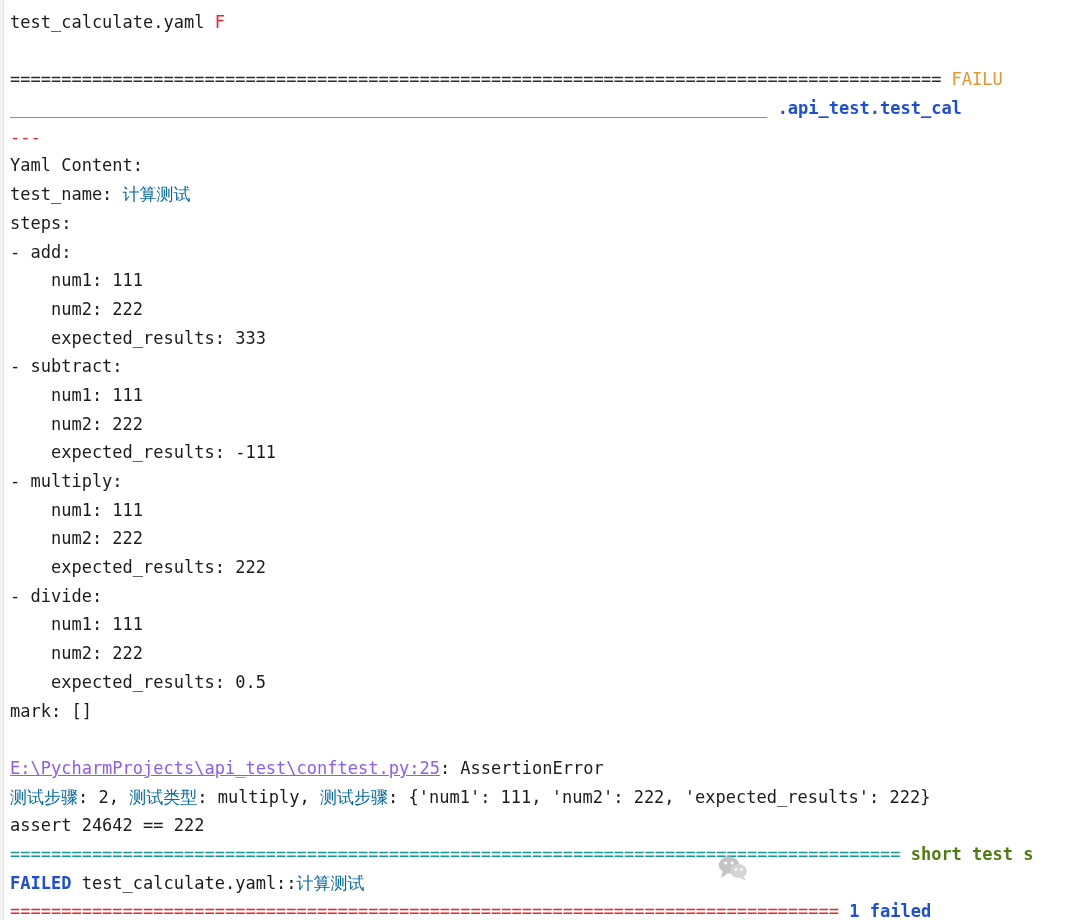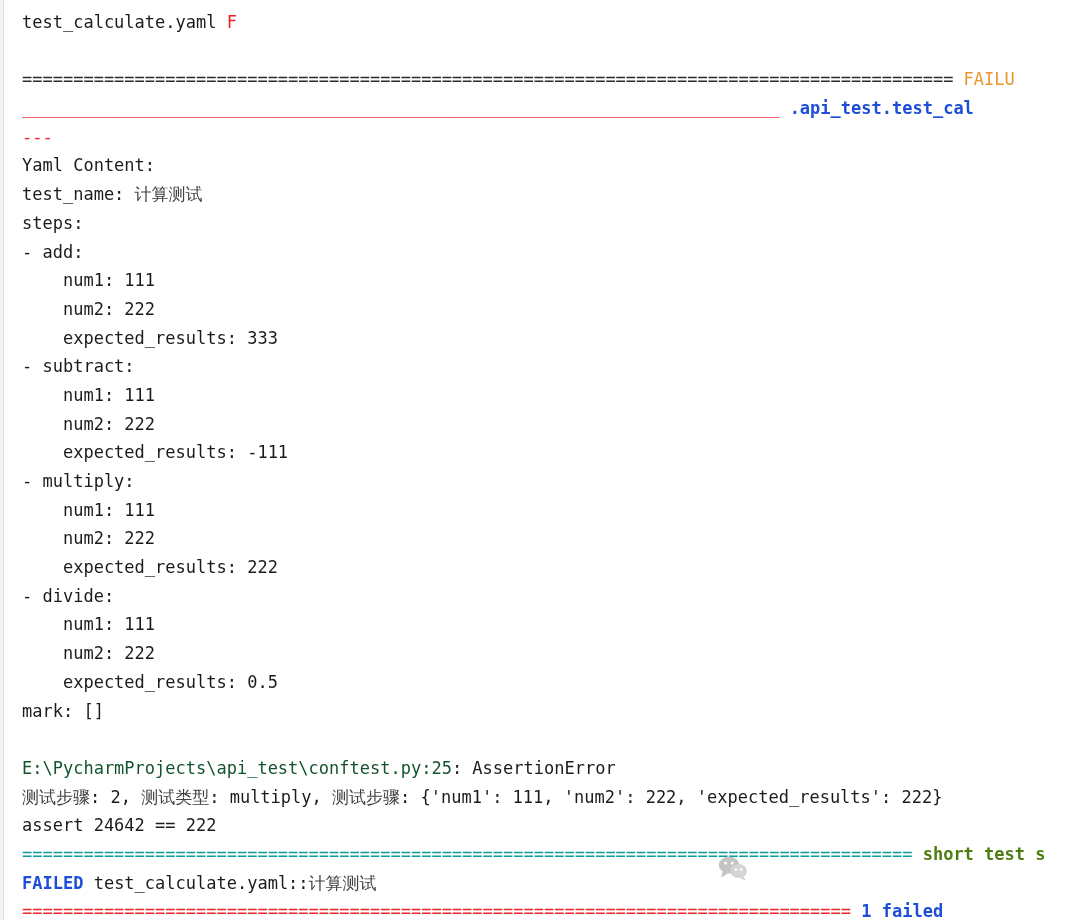--- a/index.html
+++ b/index.html
@@ -14,21 +14,21 @@
     overflow: hidden;
     font-family: "DejaVu Sans Mono", "Liberation Mono", monospace;
   }
 
   
   .console {
     position: relative;
     width: 1080px;
     height: 920px;
     box-sizing: border-box;
-    padding: 8px 0 0 12px;
+    padding: 8px 0 0 0;
     background: #ffffff;
     overflow: hidden;
   }
   .gutter {
     position: absolute;
     left: 0;
     top: 0;
     width: 3px;
     height: 920px;
     background: #f3f3f3;
@@ -53,23 +53,24 @@
 
   
   .c-default { color: #1b1b1b; }
   .c-red     { color: #e8252b; }
   .c-redb    { color: #1d4ed8; font-weight: bold; }
   .c-orange  { color: #e9962e; text-align: right; }
   .c-teal    { color: #0f9b9b; }
   .c-tealb   { color: #4d7c0f; font-weight: bold; }
   .c-dark    { color: #2b2b2b; }
   .c-link    {
-    color: #14532d;
+    color: #8b5cf6;
+    text-decoration: underline;
   }
-  .c-cjk     { color: #404040; font-family: "DejaVu Sans", "Liberation Sans", sans-serif; }
+  .c-cjk     { color: #0369a1; font-family: "DejaVu Sans", "Liberation Sans", sans-serif; }
 
   
   .watermark {
     position: absolute;
     left: 718px;
     top: 855px;
     display: flex;
     align-items: center;
     gap: 9px;
     color: #b9b9b9;

